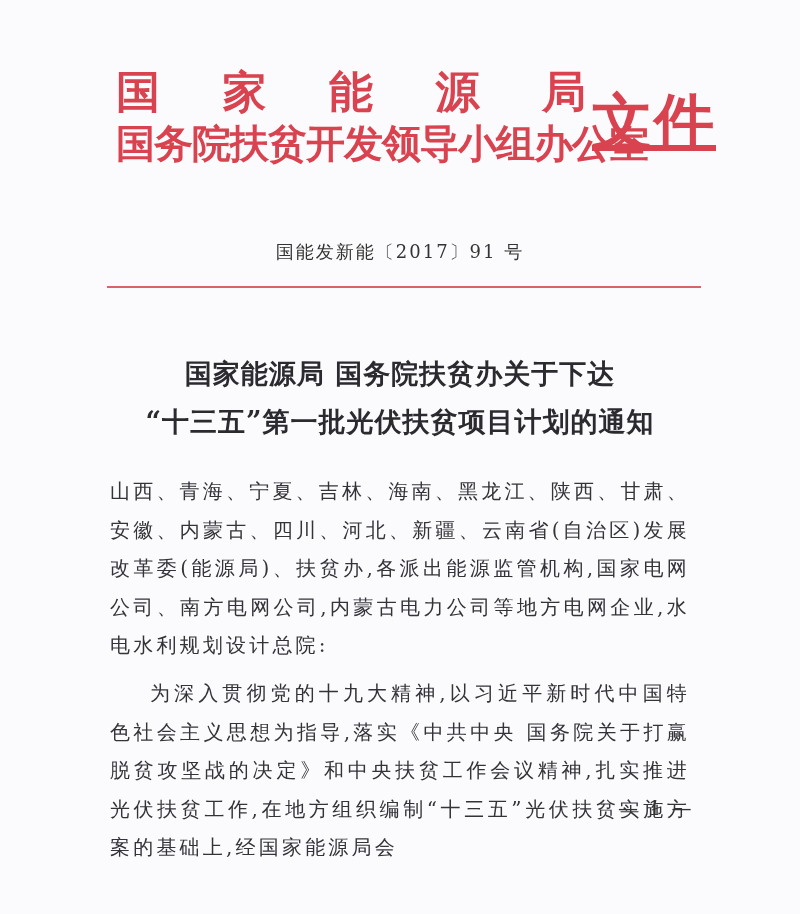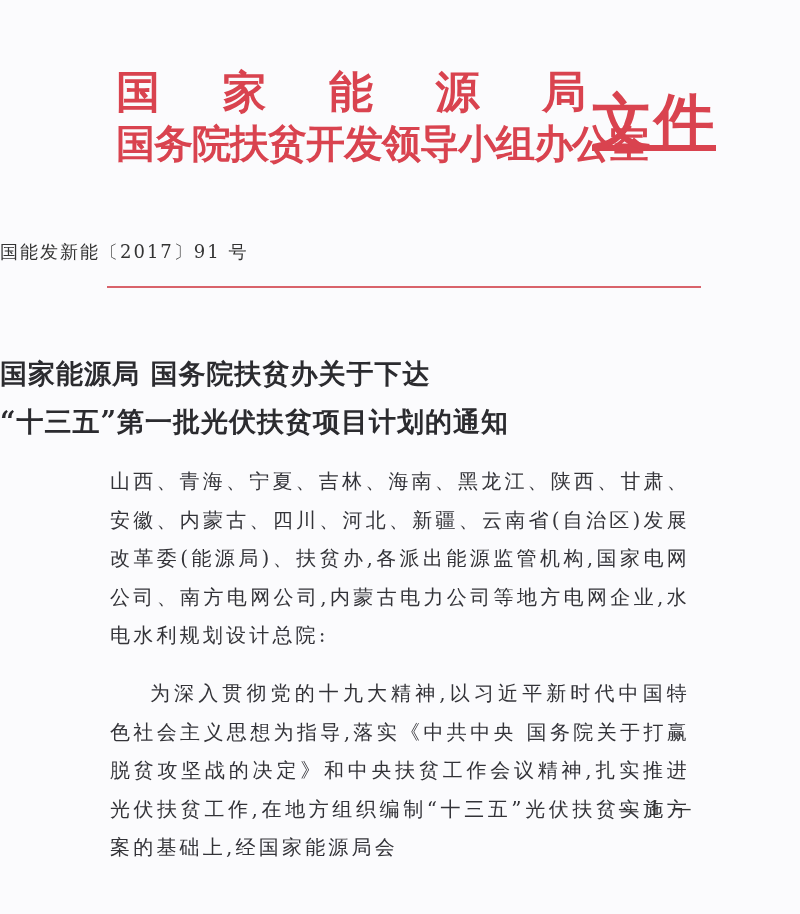--- a/index.html
+++ b/index.html
@@ -20,39 +20,39 @@
     display: flex; justify-content: space-between;
   }
   .org2 { top: 118px; font-size: 39px; line-height: 50px; letter-spacing: -1px; white-space: nowrap; }
   .wenjian {
     position: absolute; left: 592px; top: 86px;
     color: #d9434f; font-size: 60px; line-height: 70px; font-weight: bold;
     letter-spacing: 2px;
     text-decoration: underline;
   }
   .doc-number {
-    position: absolute; left: 0; width: 800px; top: 240px; text-align: left;
+    position: absolute; left: 0; width: 800px; top: 240px; text-align: center;
     font-size: 18px; letter-spacing: 2px; color: #333;
   }
   .red-rule {
     position: absolute; left: 107px; top: 286px; width: 594px; height: 2px;
     background: #d9636b;
   }
   .title {
-    position: absolute; left: 0; width: 800px; 
+    position: absolute; left: 0; width: 800px; text-align: center;
     font-size: 27px; font-weight: bold; color: #2b2b2f; letter-spacing: 1px;
   }
   .title1 { top: 356px; }
   .title2 { top: 404px; }
   .para {
     position: absolute; left: 110px; width: 580px;
     font-size: 20px; line-height: 38.5px; letter-spacing: 3.2px;
     color: #333338; text-align: justify;
   }
-  .addressees { top: 462px; }
+  .addressees { top: 472px; }
   .body-para { top: 674px; text-indent: 40px; }
   .page-num {
     position: absolute; left: 618px; top: 796px; font-size: 20px; color: #333;
     letter-spacing: 2px;
   }
 </style>
 </head>
 <body>
 
 <div class="page">

